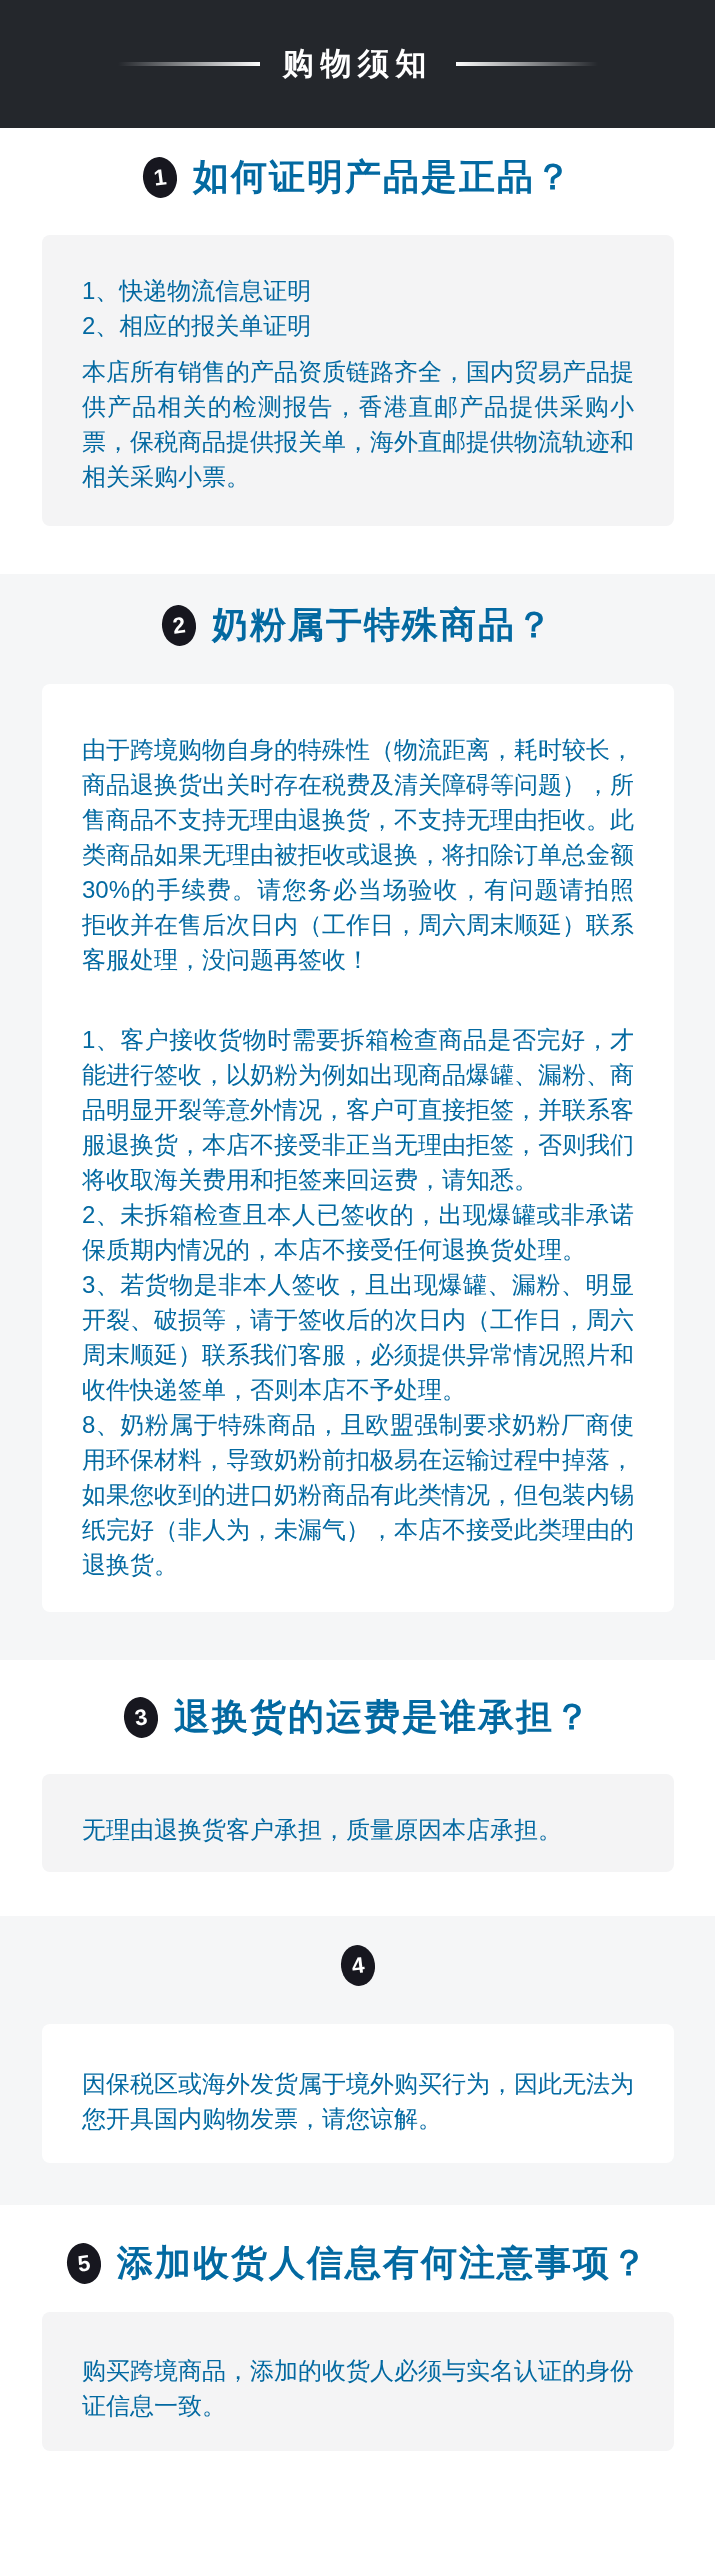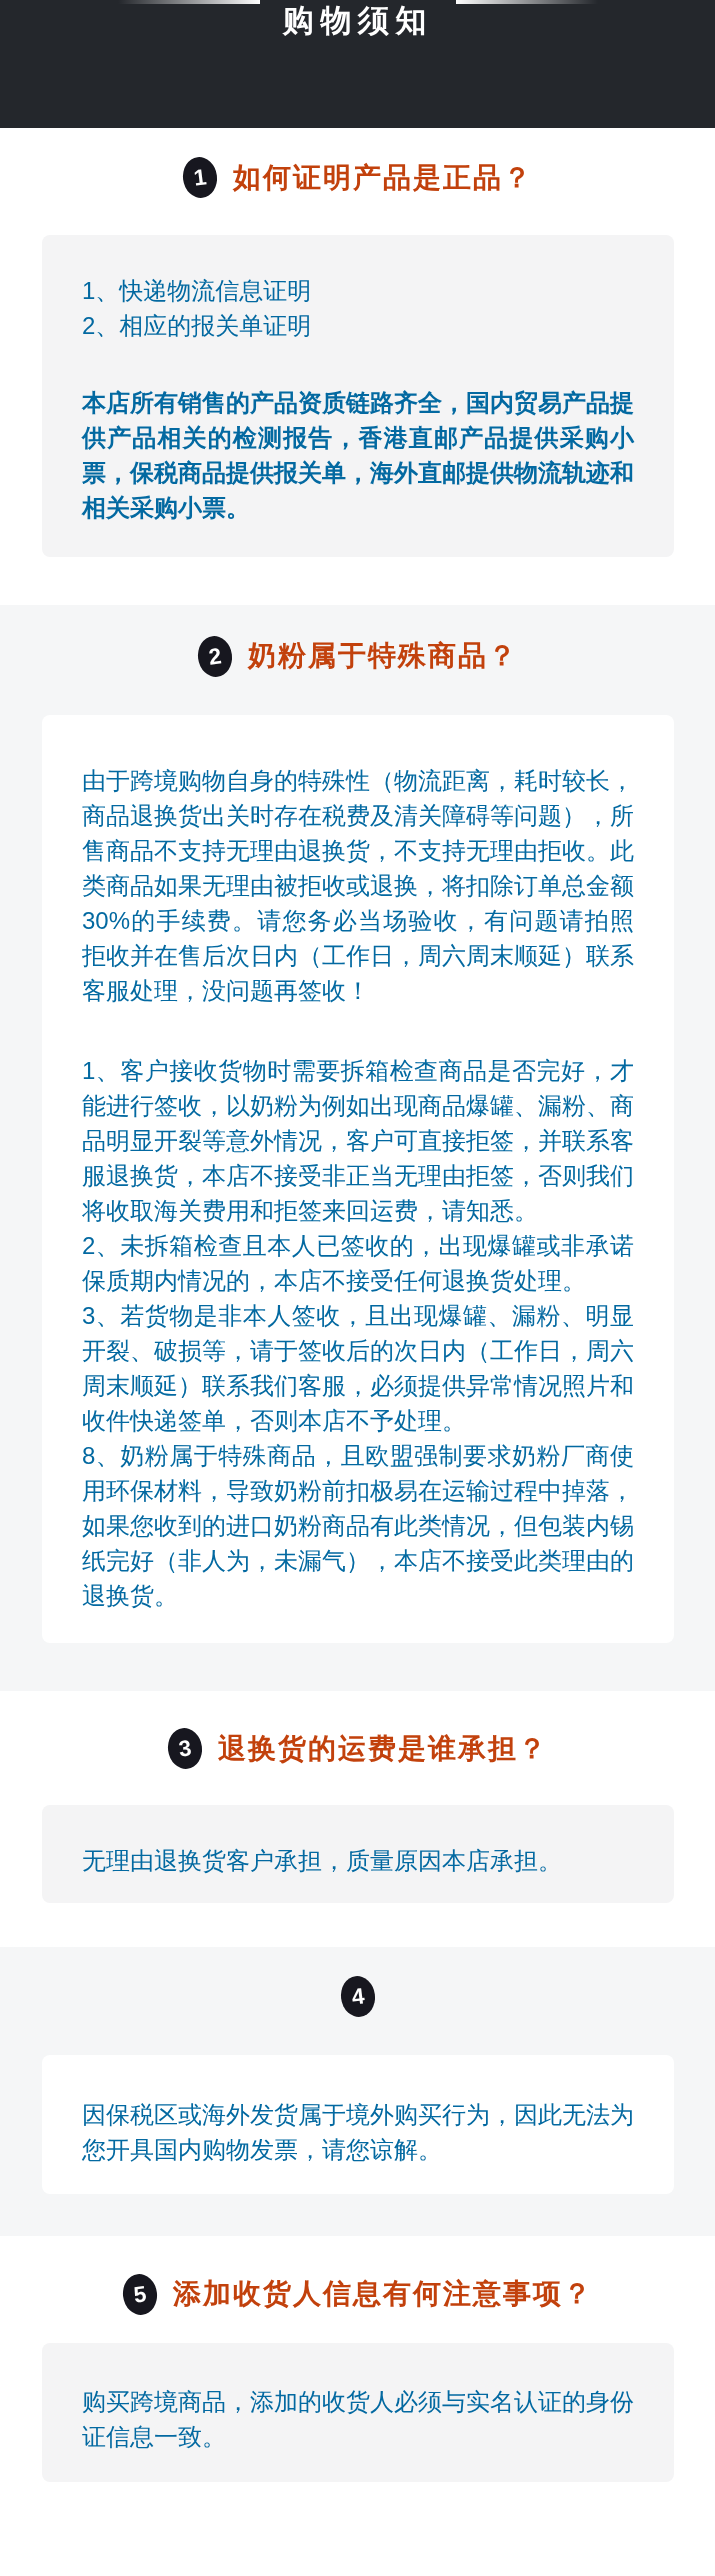--- a/index.html
+++ b/index.html
@@ -8,20 +8,21 @@
     width: 716px;
     font-family: "Liberation Sans", "DejaVu Sans", sans-serif;
   }
   .page { width: 716px; min-height: 2576px; background: #ffffff; overflow: hidden; }
 
   
   .header {
     height: 128px;
     background: #24272c;
     display: flex;
+    align-items: center;
     justify-content: center;
   }
   .header-title {
     color: #ffffff;
     font-size: 31px;
     font-weight: 700;
     letter-spacing: 6.6px;
     margin: 0 22.5px;
     white-space: nowrap;
   }
@@ -44,44 +45,44 @@
     color: #ffffff;
     font-size: 22.5px;
     font-weight: 700;
     display: flex;
     align-items: center;
     justify-content: center;
     transform: rotate(-7deg);
     flex: 0 0 auto;
   }
   .sec-title-text {
-    font-size: 28px;
+    font-size: 36px;
     font-weight: 700;
-    color: #c2410c;
+    color: #0369a1;
     letter-spacing: 2px;
     margin-left: 16px;
     white-space: nowrap;
   }
 
   
   .card {
     margin: 0 42px;
     border-radius: 8px;
     font-size: 24px;
     line-height: 35px;
     color: #0369a1;
     text-align: left;
     text-align: justify;
   }
   .card p, .card .line { text-align: justify; }
   .gray-card  { background: #f4f4f5; }
   .white-card { background: #ffffff; }
   .band { background: #f5f6f7; }
 
-  .mt-para { margin-top: 42px; font-weight: bold; }
+  .mt-para { margin-top: 11px; }
   .mt-gap  { margin-top: 45px; }
 
   
   .sec1 { padding-top: 29px; }
   .sec1 .card { margin-top: 37px; padding: 38px 40px 32px; }
 
   .sec2 { margin-top: 48px; padding: 30.5px 0 48px; }
   .sec2 .card { margin-top: 38px; padding: 48px 40px 30.5px; }
 
   .sec3 { padding-top: 37px; }

